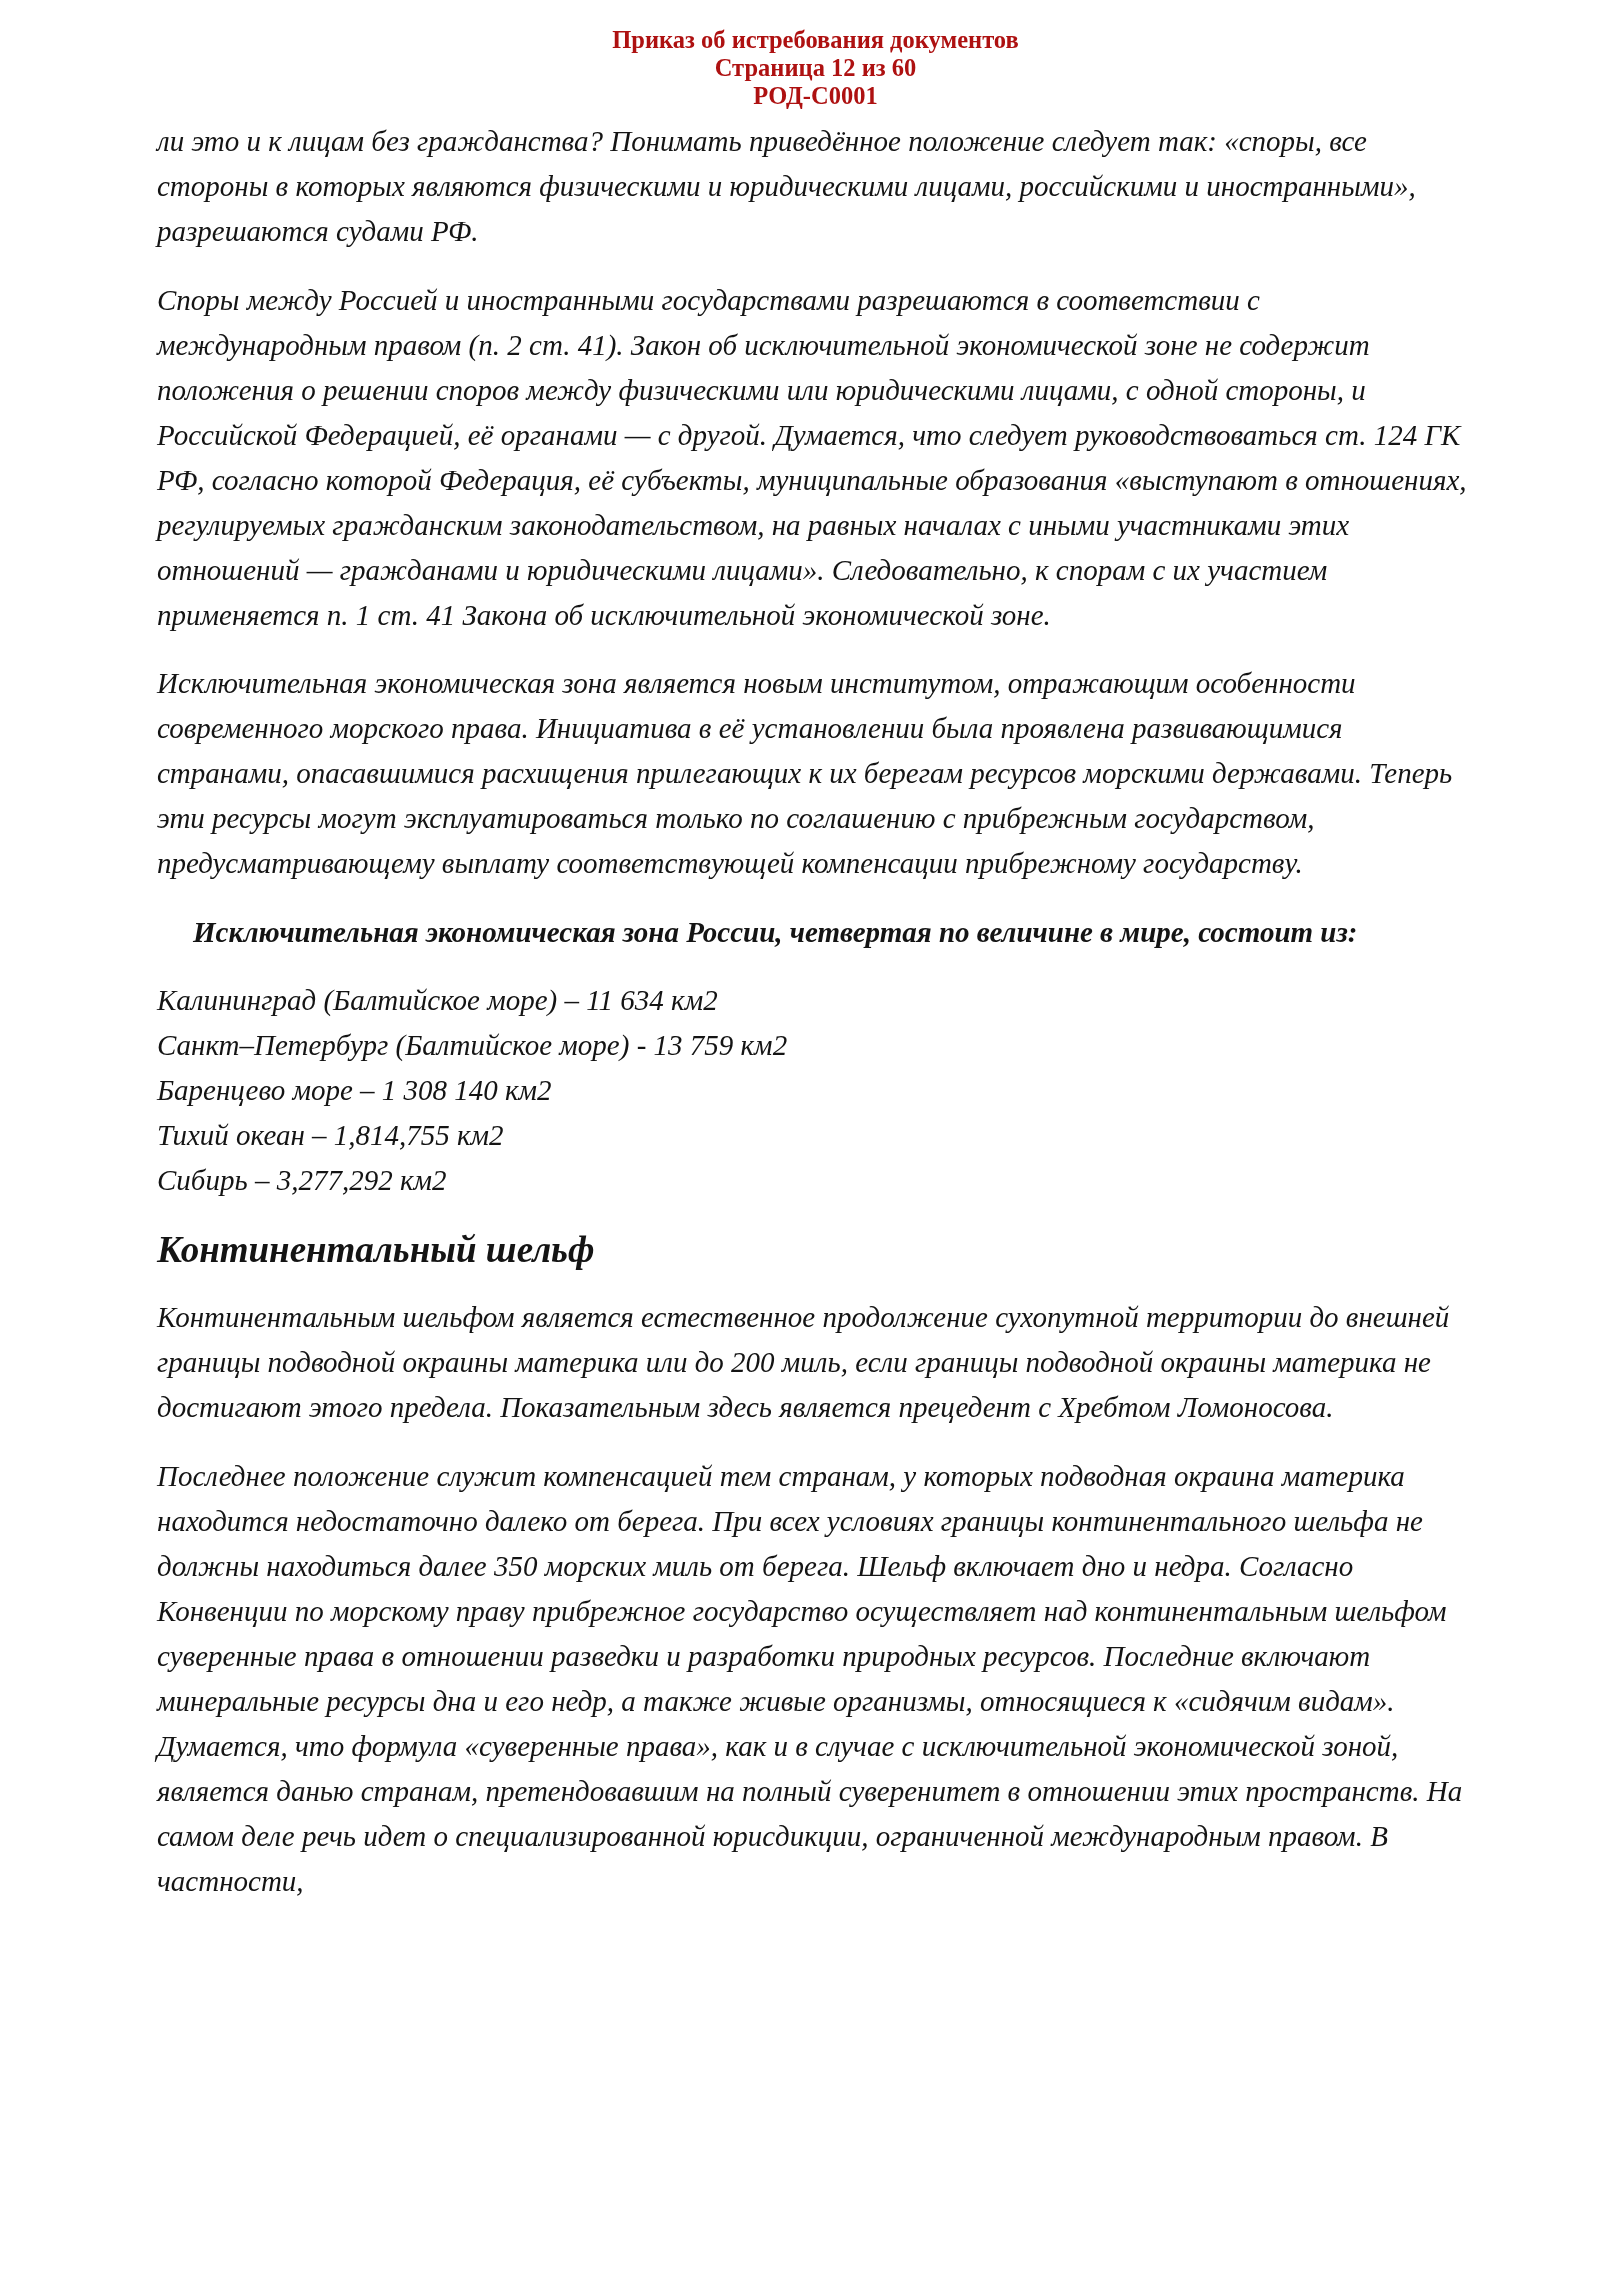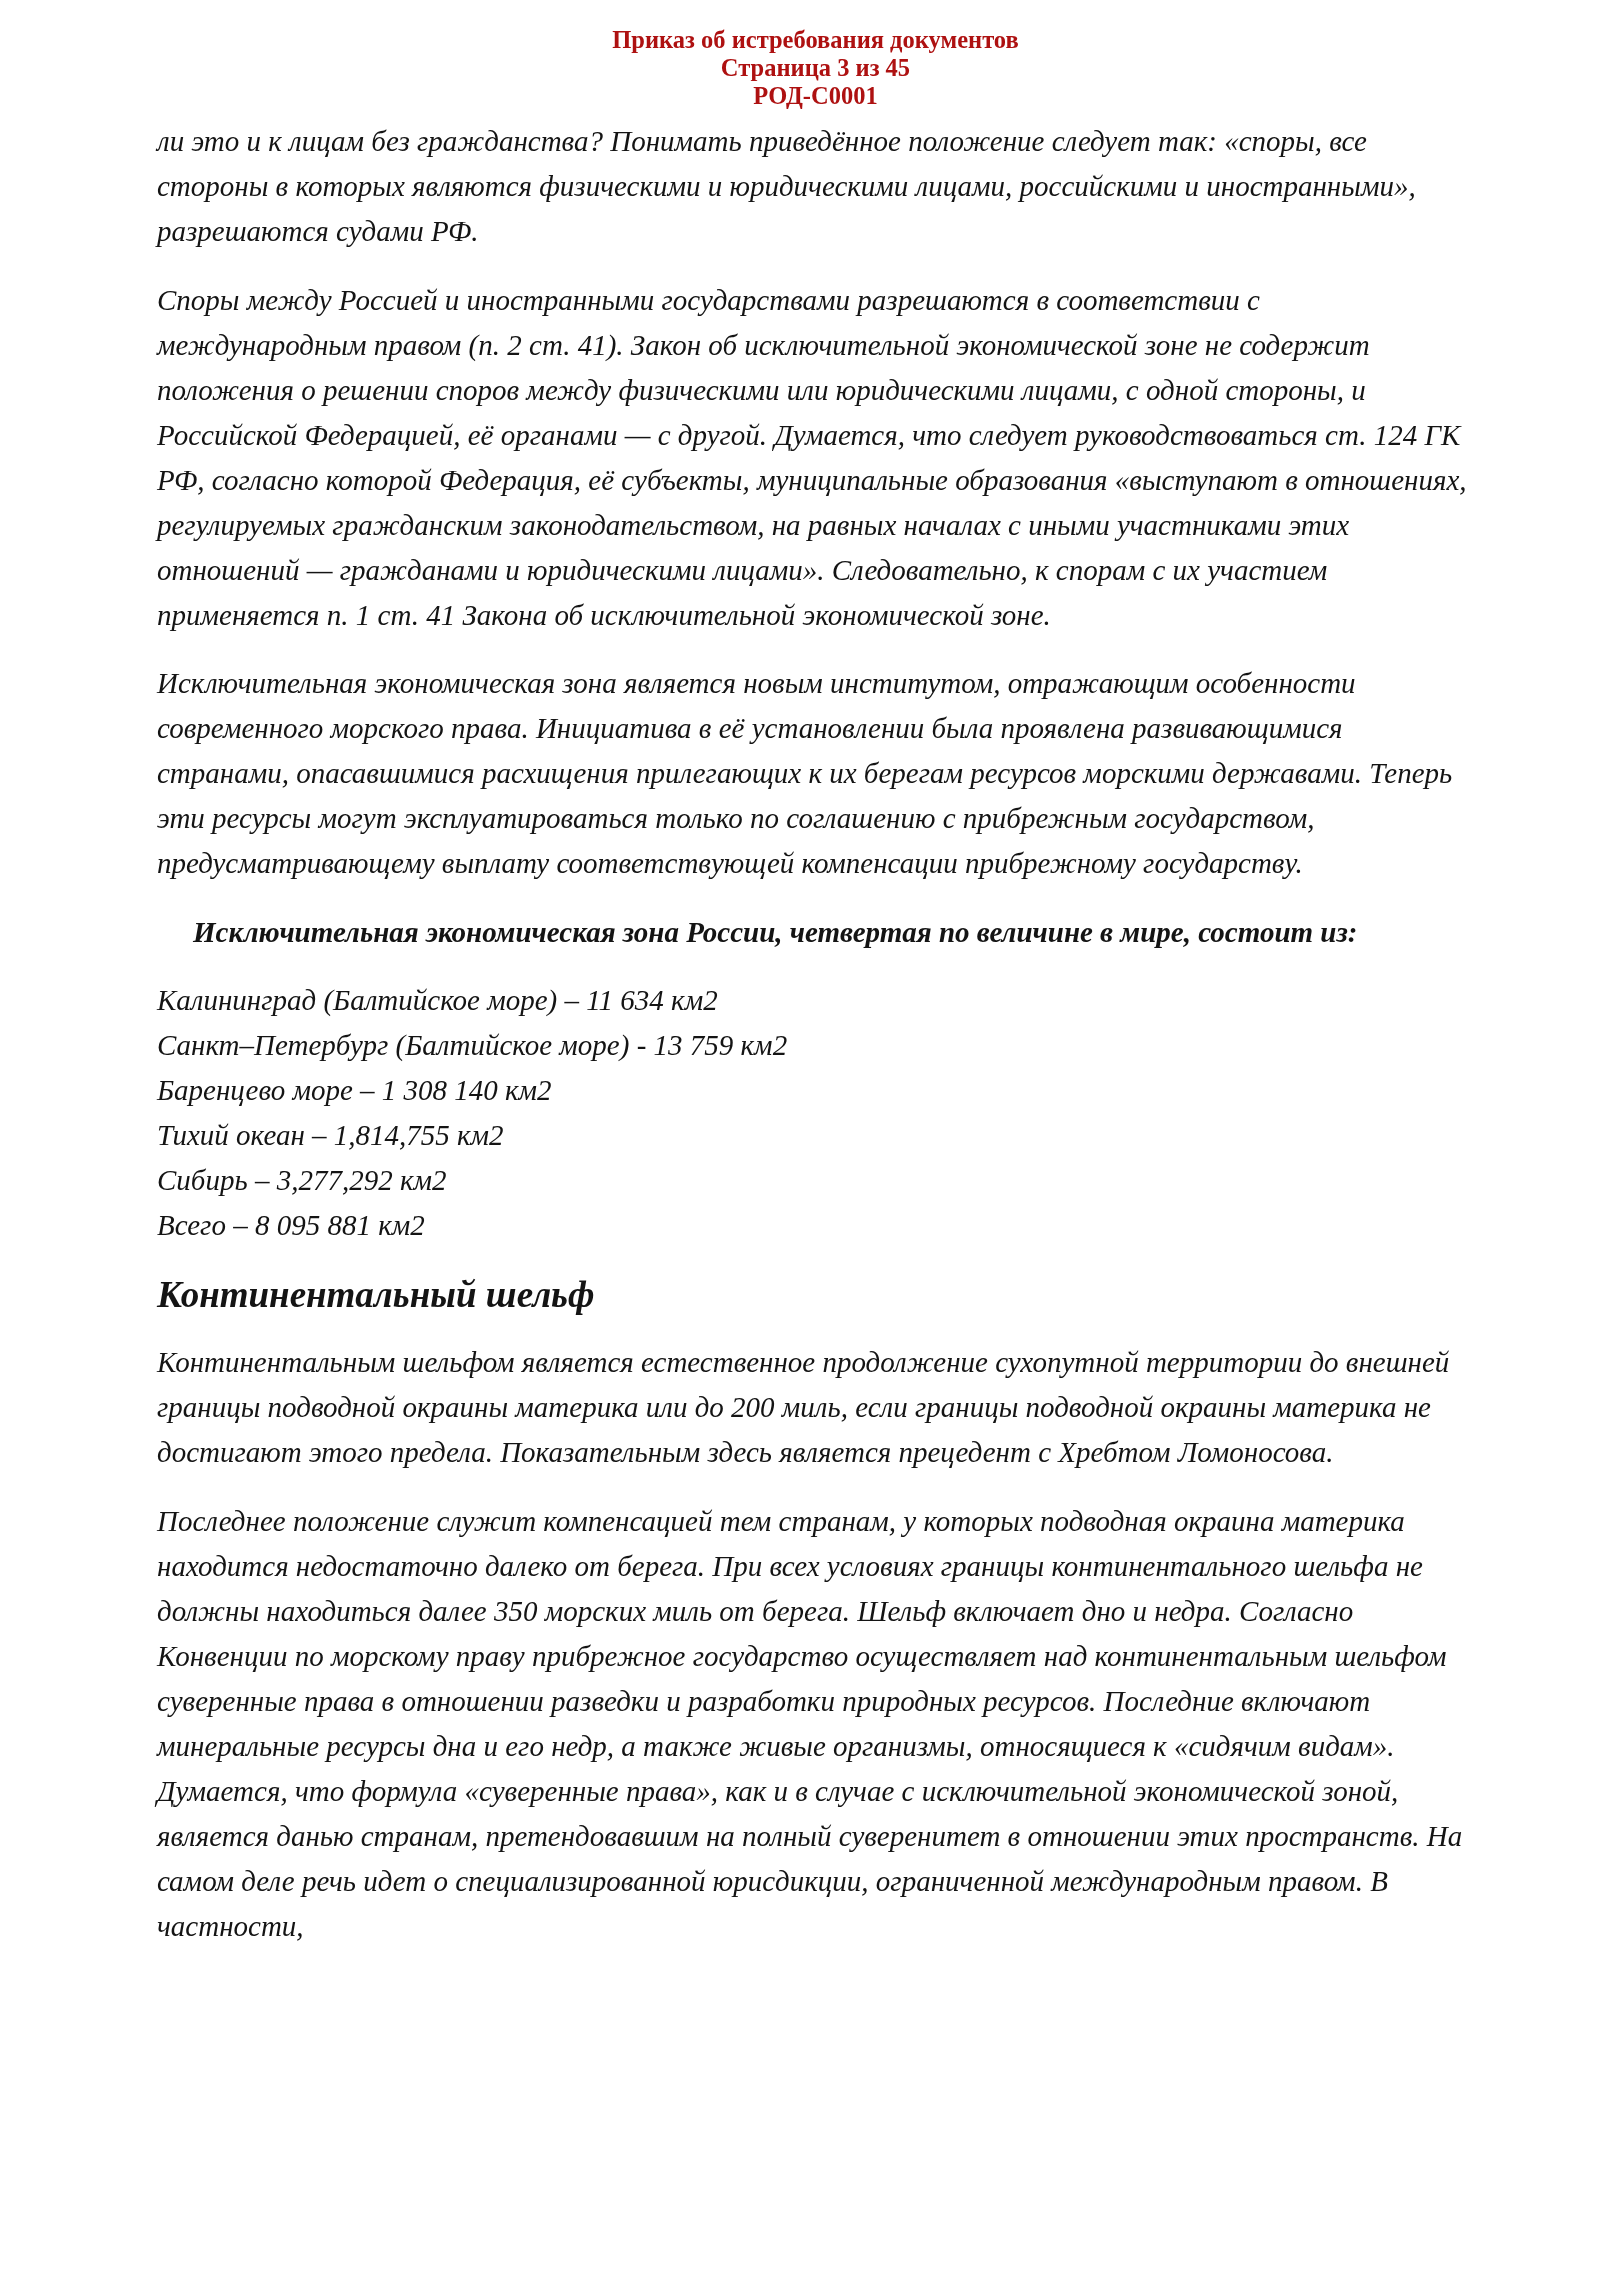--- a/index.html
+++ b/index.html
@@ -63,41 +63,40 @@
     margin: 0;
   }
 </style>
 </head>
 <body>
 
 <div class="page">
 
   <div class="doc-header">
     <span class="hline">Приказ об истребования документов</span>
-    <span class="hline">Страница 3 из 45</span>
+    <span class="hline">Страница 12 из 60</span>
     <span class="hline">РОД-С0001</span>
   </div>
 
   <div class="body-text">
 
     <p>ли это и к лицам без гражданства? Понимать приведённое положение следует так: «споры, все стороны в которых являются физическими и юридическими лицами, российскими и иностранными», разрешаются судами РФ.</p>
 
     <p>Споры между Россией и иностранными государствами разрешаются в соответствии с международным правом (п. 2 ст. 41). Закон об исключительной экономической зоне не содержит положения о решении споров между физическими или юридическими лицами, с одной стороны, и Российской Федерацией, её органами — с другой. Думается, что следует руководствоваться ст. 124 ГК РФ, согласно которой Федерация, её субъекты, муниципальные образования «выступают в отношениях, регулируемых гражданским законодательством, на равных началах с иными участниками этих отношений — гражданами и юридическими лицами». Следовательно, к спорам с их участием применяется п. 1 ст. 41 Закона об исключительной экономической зоне.</p>
 
     <p>Исключительная экономическая зона является новым институтом, отражающим особенности современного морского права. Инициатива в её установлении была проявлена развивающимися странами, опасавшимися расхищения прилегающих к их берегам ресурсов морскими державами. Теперь эти ресурсы могут эксплуатироваться только по соглашению с прибрежным государством, предусматривающему выплату соответствующей компенсации прибрежному государству.</p>
 
     <p class="intro-bold">Исключительная экономическая зона России, четвертая по величине в мире, состоит из:</p>
 
     <div class="zone-list">
       <span class="zone-item">Калининград (Балтийское море) – 11 634 км2</span>
       <span class="zone-item">Санкт–Петербург (Балтийское море) - 13 759 км2</span>
       <span class="zone-item">Баренцево море – 1 308 140 км2</span>
       <span class="zone-item">Тихий океан – 1,814,755 км2</span>
       <span class="zone-item">Сибирь – 3,277,292 км2</span>
-      <span class="zone-item">Всего – 8 095 881 км2</span>
     </div>
 
     <div class="shelf-block">
       <p class="shelf-heading">Континентальный шельф</p>
       <p class="shelf-paragraph">Континентальным шельфом является естественное продолжение сухопутной территории до внешней границы подводной окраины материка или до 200 миль, если границы подводной окраины материка не достигают этого предела. Показательным здесь является прецедент с Хребтом Ломоносова.</p>
     </div>
 
     <p>Последнее положение служит компенсацией тем странам, у которых подводная окраина материка находится недостаточно далеко от берега. При всех условиях границы континентального шельфа не должны находиться далее 350 морских миль от берега. Шельф включает дно и недра. Согласно Конвенции по морскому праву прибрежное государство осуществляет над континентальным шельфом суверенные права в отношении разведки и разработки природных ресурсов. Последние включают минеральные ресурсы дна и его недр, а также живые организмы, относящиеся к «сидячим видам». Думается, что формула «суверенные права», как и в случае с исключительной экономической зоной, является данью странам, претендовавшим на полный суверенитет в отношении этих пространств. На самом деле речь идет о специализированной юрисдикции, ограниченной международным правом. В частности,</p>
 
   </div>

